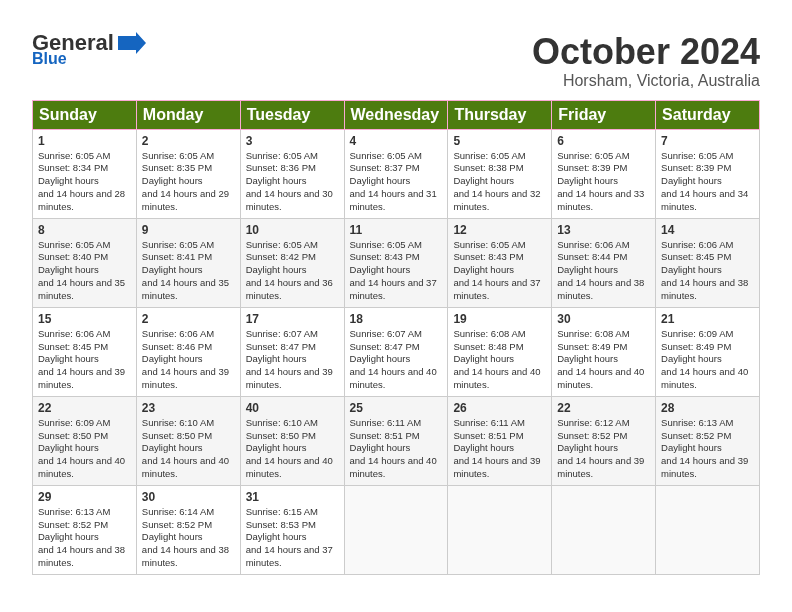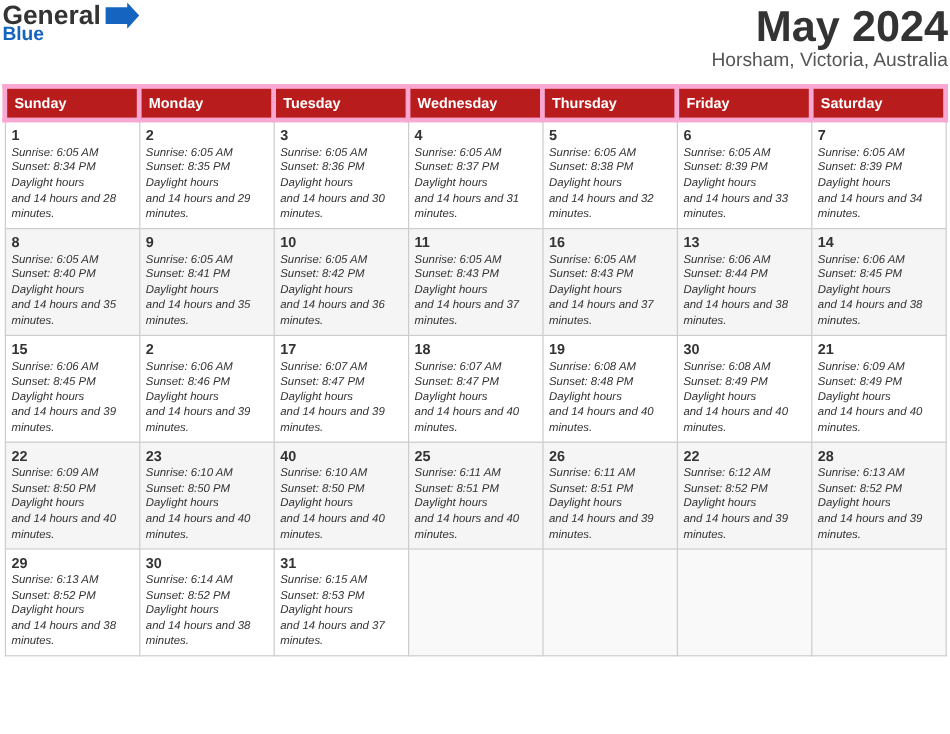--- a/index.html
+++ b/index.html
@@ -6,21 +6,21 @@
     body {
       font-family: Arial, sans-serif;
       background: #fff;
       width: 792px;
       height: 612px;
       overflow: hidden;
     }
     .page {
       width: 792px;
       height: 500px;
-      padding: 2px;
+      padding: 32px;
       display: flex;
       flex-direction: column;
     }
     .header {
       display: flex;
       justify-content: space-between;
       align-items: flex-start;
       margin-bottom: 10px;
     }
     .logo {
@@ -41,27 +41,27 @@
       font-size: 16px;
       color: #555;
     }
     .calendar-table {
       width: 100%;
       border-collapse: collapse;
       flex: 1;
       table-layout: fixed;
     }
     .calendar-table th {
-      background-color: #b91c1c;
+      background-color: #4d7c0f;
       color: #fff;
       text-align: left;
       padding: 5px 6px;
-      font-size: 12px;
+      font-size: 16px;
       font-weight: bold;
-      border: 4px solid #f9a8d4;
+      border: 1px solid #f9a8d4;
     }
     .calendar-table td {
       vertical-align: top;
       padding: 4px 5px;
       font-size: 10px;
       color: #333;
       border: 1px solid #ccc;
       height: 80px;
       background: #fff;
     }
@@ -74,41 +74,40 @@
     .day-num {
       font-size: 12px;
       font-weight: bold;
       display: block;
       margin-bottom: 2px;
     }
     .day-info {
       font-size: 9.5px;
       line-height: 1.35;
       color: #333;
-      font-style: italic;
     }
   </style>
 </head>
 <body>
 
 <div class="page">
   <div class="header">
     <div class="logo">
       <div style="display:flex;align-items:center;gap:2px;">
         <div style="font-size:22px;font-weight:bold;color:#333;line-height:1;">
           <span style="color:#333;">General</span>
         </div>
         <svg width="30" height="22" viewBox="0 0 30 22">
           <polygon points="2,4 20,4 20,0 30,11 20,22 20,18 2,18" fill="#1565c0"></polygon>
         </svg>
       </div>
       <div style="font-size:16px;font-weight:bold;color:#1565c0;margin-top:-4px;">Blue</div>
     </div>
     <div class="title-block">
-      <div class="month-title">May 2024</div>
+      <div class="month-title">October 2024</div>
       <div class="location">Horsham, Victoria, Australia</div>
     </div>
   </div>
 
   <table class="calendar-table">
     <thead>
       <tr id="header-row">
           <th>Sunday</th>
           <th>Monday</th>
           <th>Tuesday</th>
@@ -160,21 +159,21 @@
         </td>
           <td>
           <span class="day-num">10</span>
           <span class="day-info">Sunrise: 6:05 AM<br>Sunset: 8:42 PM<br>Daylight hours<br>and 14 hours and 36 minutes.</span>
         </td>
           <td>
           <span class="day-num">11</span>
           <span class="day-info">Sunrise: 6:05 AM<br>Sunset: 8:43 PM<br>Daylight hours<br>and 14 hours and 37 minutes.</span>
         </td>
           <td>
-          <span class="day-num">16</span>
+          <span class="day-num">12</span>
           <span class="day-info">Sunrise: 6:05 AM<br>Sunset: 8:43 PM<br>Daylight hours<br>and 14 hours and 37 minutes.</span>
         </td>
           <td>
           <span class="day-num">13</span>
           <span class="day-info">Sunrise: 6:06 AM<br>Sunset: 8:44 PM<br>Daylight hours<br>and 14 hours and 38 minutes.</span>
         </td>
           <td>
           <span class="day-num">14</span>
           <span class="day-info">Sunrise: 6:06 AM<br>Sunset: 8:45 PM<br>Daylight hours<br>and 14 hours and 38 minutes.</span>
         </td>

